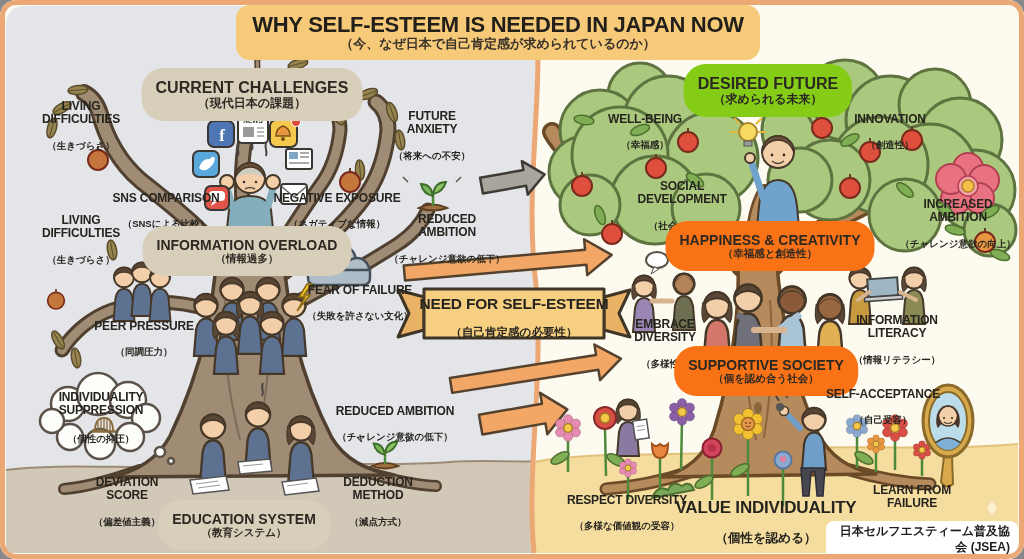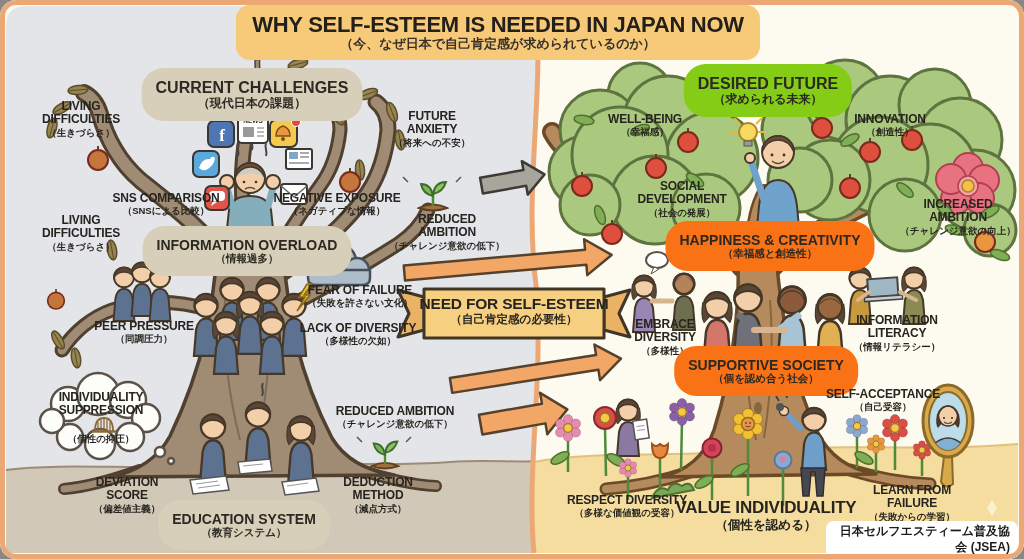--- a/index.html
+++ b/index.html
@@ -12,21 +12,21 @@
   .pill{position:absolute;transform:translateX(-50%);border-radius:22px;padding:12px 14px;text-align:center;line-height:1.05;white-space:nowrap;z-index:30;}
   .pill .en{font-weight:bold;font-size:14px;color:#2c2822;}
   .pill .jp{font-weight:bold;font-size:10.5px;color:#2c2822;text-align:center;}
   .pill.big .en{font-size:16px;}
   .pill.big .jp{font-size:12px;}
   .beige{background:#d8cfba;}
   .orange{background:#84cc16;}
   .yellow{background:#f97316;}
   .lbl{position:absolute;transform:translateX(-50%);text-align:center;line-height:1.12;color:#26241f;z-index:30;}
   .lbl .en{font-weight:bold;font-size:12px;white-space:pre-line;letter-spacing:-0.2px;}
-  .lbl .jp{font-weight:bold;font-size:9.5px;margin-top:1px;white-space:nowrap;}
+  .lbl .jp{font-weight:bold;font-size:9.5px;margin-top:14px;white-space:nowrap;}
   .lbl.big .en{font-size:17px;}
   .lbl.big .jp{font-size:12.5px;}
   .lbl.ribbon-lbl{z-index:35;}
   .lbl.ribbon-lbl .en{font-size:15.5px;}
   .lbl.ribbon-lbl .jp{font-size:11.5px;}
   .lbl.gap .en{margin-bottom:16px;}
   .credit{position:absolute;left:826px;top:521px;width:176px;background:#ffffff;border-radius:8px;text-align:right;font-weight:bold;color:#1c1c1c;padding:3px 8px;font-size:12px;line-height:1.3;z-index:30;}
 </style>
 </head>
 <body>
@@ -545,24 +545,20 @@
   <div class="jp">（情報過多）</div>
 </div>
 <div class="lbl" style="left:144px;top:320px">
   <div class="en">PEER PRESSURE</div>
   <div class="jp">（同調圧力）</div>
 </div>
 <div class="lbl" style="left:360px;top:284px">
   <div class="en">FEAR OF FAILURE</div>
   <div class="jp">（失敗を許さない文化）</div>
 </div>
-<div class="lbl" style="left:358px;top:322px">
-  <div class="en">LACK OF DIVERSITY</div>
-  <div class="jp">（多様性の欠如）</div>
-</div>
 <div class="lbl gap" style="left:101px;top:391px">
   <div class="en">INDIVIDUALITY
 SUPPRESSION</div>
   <div class="jp">（個性の抑圧）</div>
 </div>
 <div class="lbl" style="left:395px;top:405px">
   <div class="en">REDUCED AMBITION</div>
   <div class="jp">（チャレンジ意欲の低下）</div>
 </div>
 <div class="lbl" style="left:127px;top:476px">

